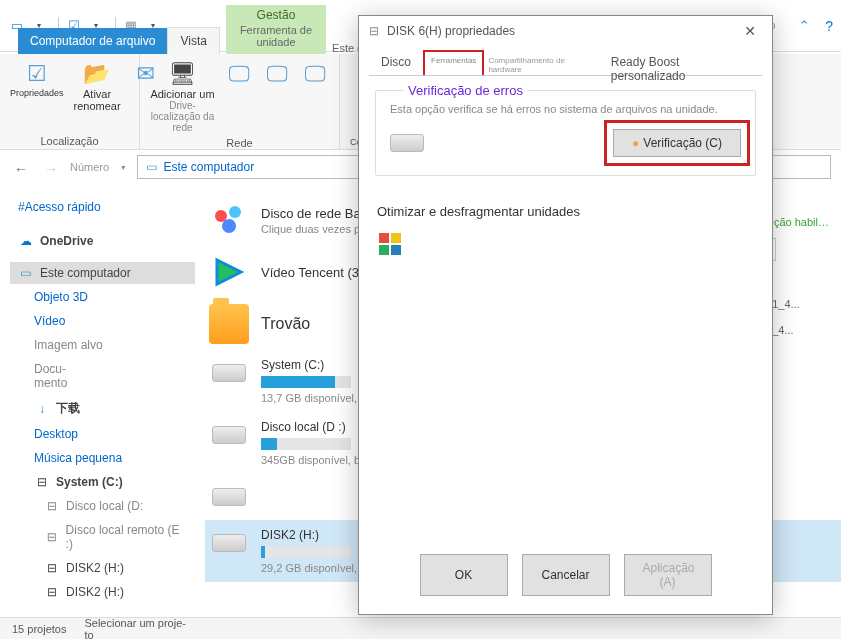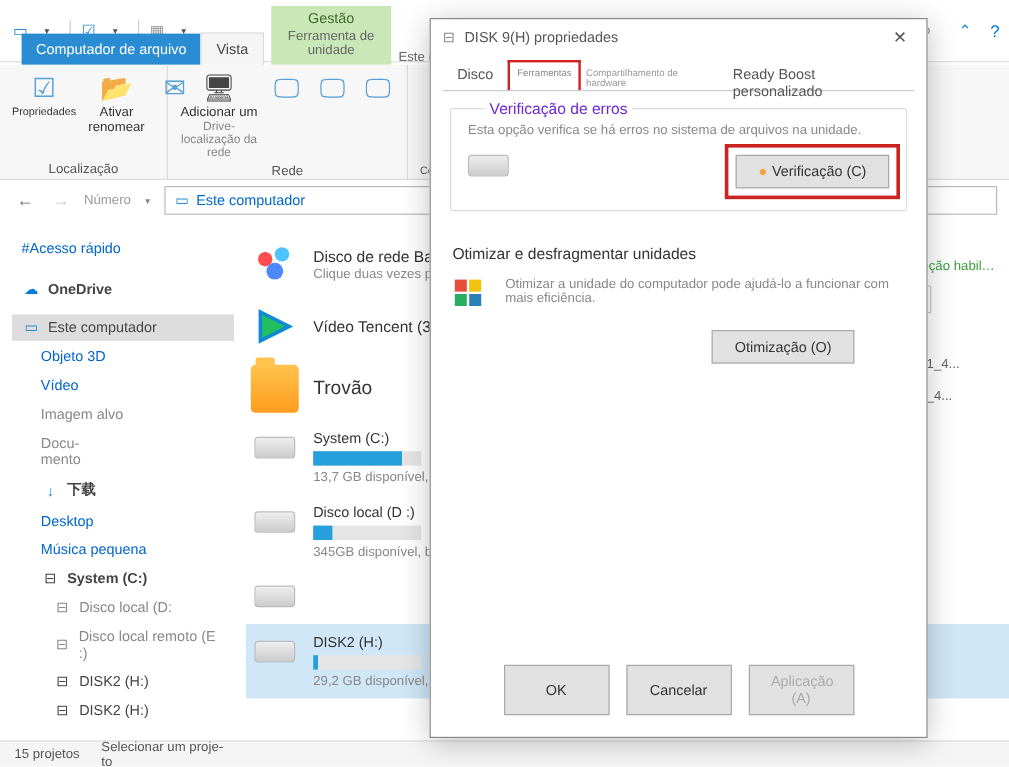--- a/index.html
+++ b/index.html
@@ -73,21 +73,21 @@
 .dlg-title .gap { flex:1; }
 .dlg-title .close { font-size:14px; color:#555; padding:2px 6px; }
 .dlg-tabs { display:flex; border-bottom:1px solid #ccc; margin:4px 10px 0; height:26px; }
 .dlg-tabs .dtab { padding:5px 12px; font-size:12px; color:#555; }
 .dlg-tabs .dtab.red { border:2px solid #c22; border-bottom:none; font-size:8px; color:#888; padding:4px 6px; }
 .dlg-tabs .dtab.small { font-size:8px; color:#999; padding:6px 4px; }
 .dlg-body { flex:1; padding:14px 16px; }
 .dlg-group { border:1px solid #ddd; border-radius:2px; padding:12px 14px 18px; margin-bottom:16px; position:relative; }
 .dlg-group .legend { position:absolute; top:-8px; left:28px; background:#fff; padding:0 4px; font-size:13px; color:#6d28d9; }
 .dlg-group .desc { font-size:11px; color:#888; margin-bottom:14px; }
-.dlg-group .grow { display:flex; align-items:flex-start; gap:14px; }
+.dlg-group .grow { display:flex; align-items:center; gap:14px; }
 .dlg-btn { background:#e1e1e1; border:1px solid #aaa; padding:6px 18px; font-size:12px; color:#333; }
 .dlg-btn.red-outline { outline:3px solid #c22; outline-offset:6px; }
 .dlg-footer { display:flex; justify-content:center; gap:14px; padding:14px 0 18px; }
 .dlg-footer .dlg-btn { width:88px; text-align:center; }
 .dlg-footer .dlg-btn.disabled { color:#aaa; }
 
 .folder-ico { width:40px;height:40px; background:linear-gradient(#ffc34d,#ff9d1e); border-radius:4px; position:relative; }
 .folder-ico:before { content:""; position:absolute; top:-6px; left:4px; width:16px; height:8px; background:#ffc34d; border-radius:2px 2px 0 0; }
 .drive-ico { width:34px; height:18px; background:linear-gradient(#eee,#ccc); border-radius:3px; border:1px solid #bbb; }
 </style>
@@ -330,21 +330,21 @@
 
 <div class="status">
   <span>15 projetos</span>
   <span style="white-space:pre-line">Selecionar um proje-
 to</span>
 </div>
 
 <div class="dialog">
   <div class="dlg-title">
     <span style="margin-right:8px;color:#888">⊟</span>
-    <span>DISK 9(H) propriedades</span>
+    <span>DISK 6(H) propriedades</span>
     <span class="gap"></span>
     <span class="close">✕</span>
   </div>
   <div class="dlg-tabs">
     <div class="dtab">Disco</div>
     <div class="dtab red">Ferramentas</div>
     <div class="dtab small">Compartilhamento de hardware</div>
     <div class="dtab">Ready Boost personalizado</div>
   </div>
   <div class="dlg-body">
@@ -361,24 +361,20 @@
     </div>
     <div class="dlg-group" style="border:none;padding-left:2px">
       <div style="font-size:13px;color:#333;margin-bottom:12px">Otimizar e desfragmentar unidades</div>
       <div class="grow" style="align-items:flex-start">
         <div><svg width="30" height="30">
               <rect x="2" y="2" width="10" height="10" fill="#e74c3c"></rect>
               <rect x="14" y="2" width="10" height="10" fill="#f1c40f"></rect>
               <rect x="2" y="14" width="10" height="10" fill="#27ae60"></rect>
               <rect x="14" y="14" width="10" height="10" fill="#2980b9"></rect>
             </svg></div>
-        <div style="flex:1">
-          <div class="desc" style="margin-bottom:20px">Otimizar a unidade do computador pode ajudá-lo a funcionar com mais eficiência.</div>
-          <div style="text-align:right;padding-right:30px"><button class="dlg-btn">Otimização (O)</button></div>
-        </div>
       </div>
     </div>
   </div>
   <div class="dlg-footer">
     <button class="dlg-btn">OK</button>
     <button class="dlg-btn">Cancelar</button>
     <button class="dlg-btn disabled">Aplicação (A)</button>
   </div>
 </div>
 

